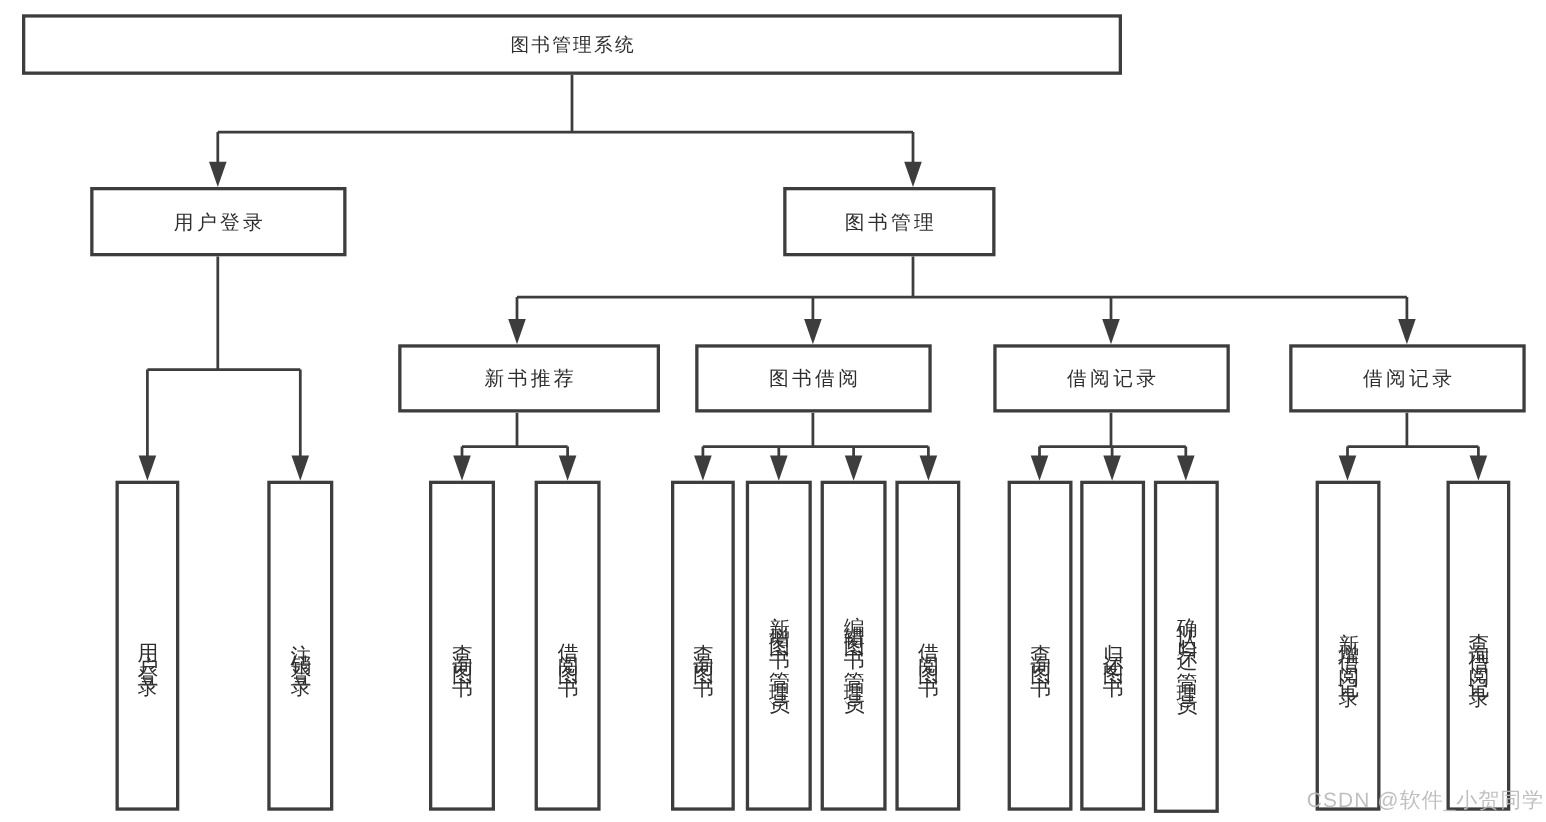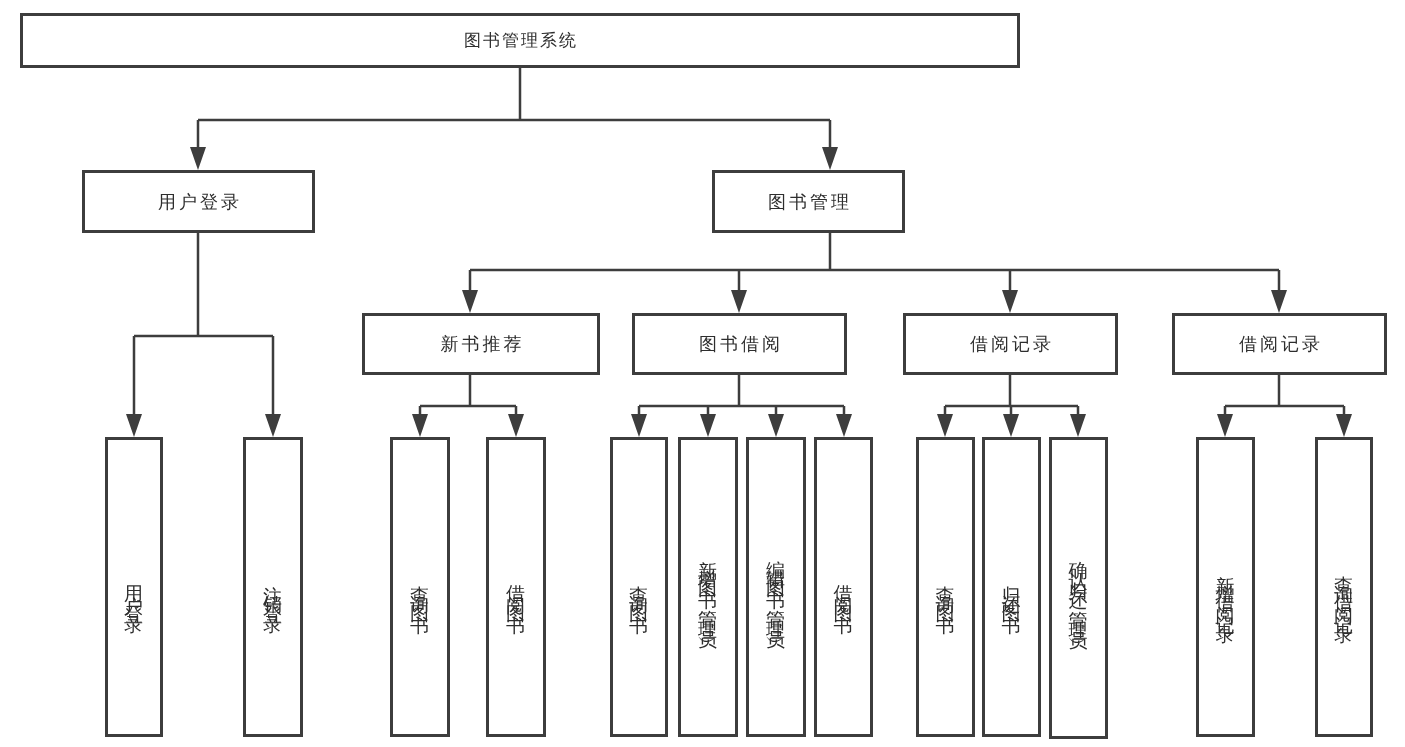--- a/index.html
+++ b/index.html
@@ -137,14 +137,15 @@
   <div class="box vbox" style="left:746px;top:437px;width:60px;height:300px;">编辑图书（管理员）</div>
   <div class="box vbox" style="left:814px;top:437px;width:59px;height:300px;">借阅图书</div>
 
   <div class="box vbox" style="left:916px;top:437px;width:59px;height:300px;">查询图书</div>
   <div class="box vbox" style="left:982px;top:437px;width:59px;height:300px;">归还图书</div>
   <div class="box vbox" style="left:1049px;top:437px;width:59px;height:302px;">确认归还（管理员）</div>
 
   <div class="box vbox" style="left:1196px;top:437px;width:59px;height:300px;">新增借阅记录</div>
   <div class="box vbox" style="left:1315px;top:437px;width:58px;height:300px;">查询借阅记录</div>
 
+  <div class="watermark">CSDN @软件_小贺同学</div>
 
 </div>
 
 </body></html>

